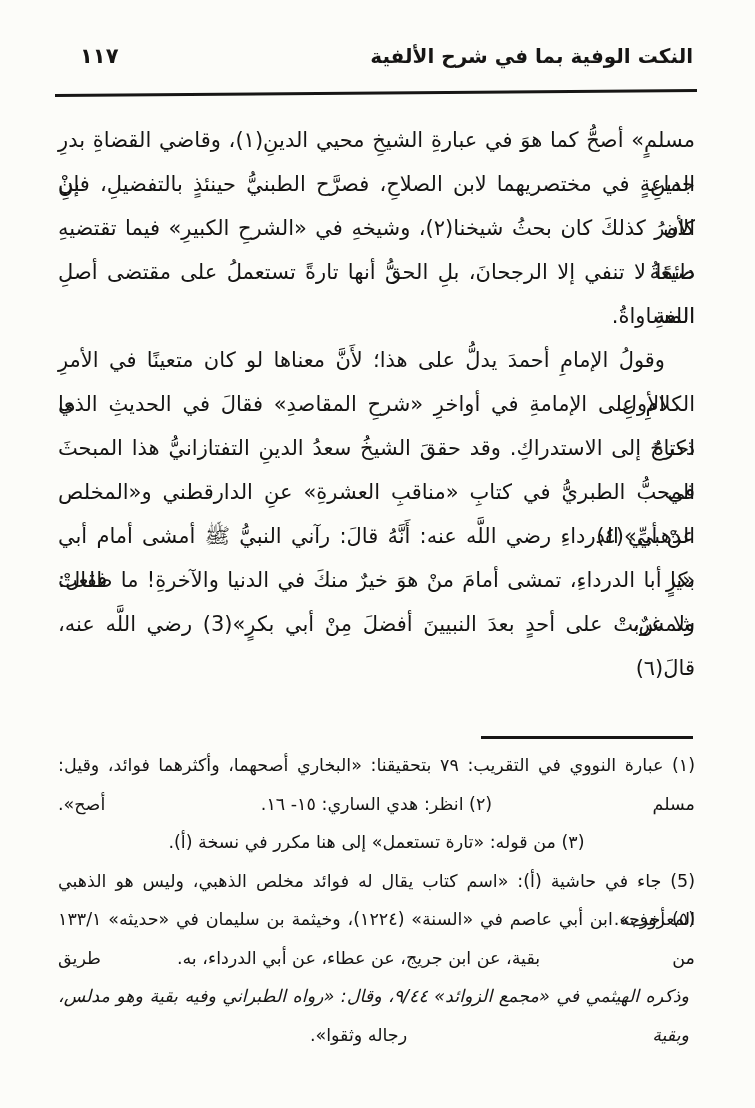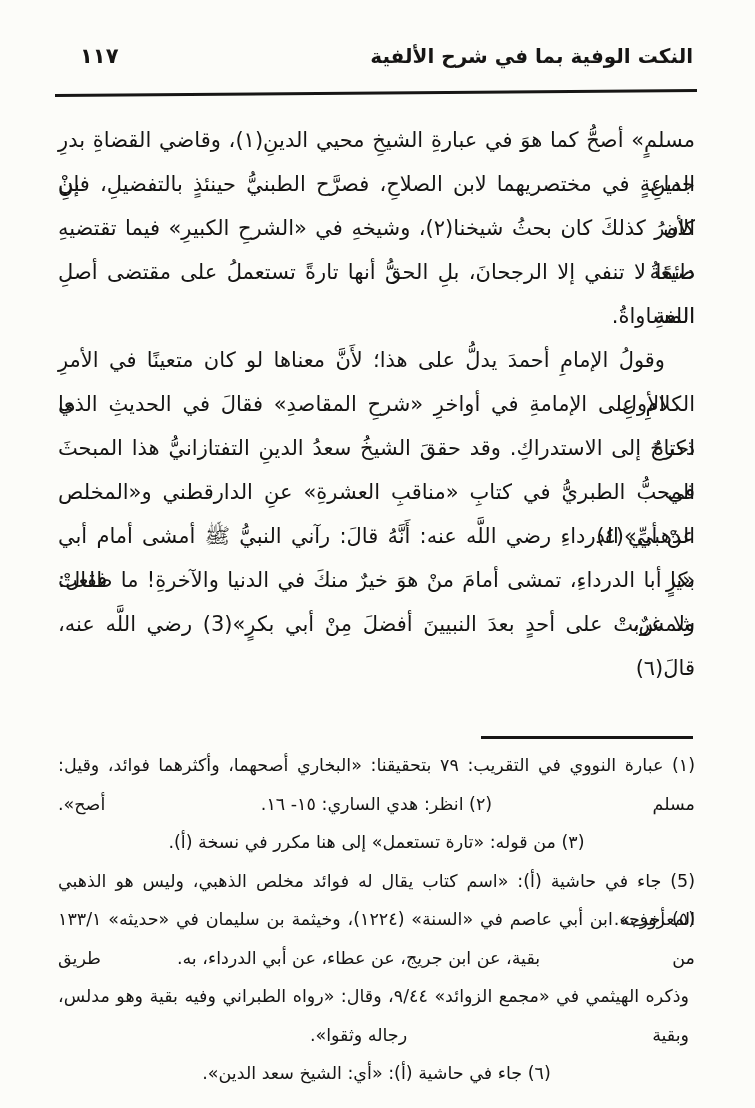--- a/index.html
+++ b/index.html
@@ -82,21 +82,21 @@
     white-space: nowrap;
   }
   .fline.j {
     white-space: normal;
     text-align: justify;
     text-align-last: justify;
     text-justify: inter-word;
   }
   .fline.r { text-align: center; }
   .fline.ind1 { padding-right: 36px; }
-  .fline.ind2 { padding-right: 6px; }
+  .fline.ind2 { padding-right: 6px; font-style: italic; }
 </style>
 </head>
 <body>
 
 <div class="page">
 
   <div class="header">
     <div class="book-title">النكت الوفية بما في شرح الألفية</div>
     <div class="page-number">١١٧</div>
   </div>
@@ -121,16 +121,15 @@
 
   <div class="footnotes">
     <div class="fline j">(١) عبارة النووي في التقريب: ٧٩ بتحقيقنا: «البخاري أصحهما، وأكثرهما فوائد، وقيل: مسلم أصح».</div>
     <div class="fline r">(٢) انظر: هدي الساري: ١٥- ١٦.</div>
     <div class="fline r">(٣) من قوله: «تارة تستعمل» إلى هنا مكرر في نسخة (أ).</div>
     <div class="fline j">(5) جاء في حاشية (أ): «اسم كتاب يقال له فوائد مخلص الذهبي، وليس هو الذهبي المعروف».</div>
     <div class="fline j">(٥) أخرجه ابن أبي عاصم في «السنة» (١٢٢٤)، وخيثمة بن سليمان في «حديثه» ١٣٣/١ من طريق</div>
     <div class="fline r ind1">بقية، عن ابن جريج، عن عطاء، عن أبي الدرداء، به.</div>
     <div class="fline j ind2">وذكره الهيثمي في «مجمع الزوائد» ٩/٤٤، وقال: «رواه الطبراني وفيه بقية وهو مدلس، وبقية</div>
     <div class="fline r ind1">رجاله وثقوا».</div>
-    <div class="fline r">(٦) جاء في حاشية (أ): «أي: الشيخ سعد الدين».</div>
   </div>
 
 </div>
 
 </body></html>

